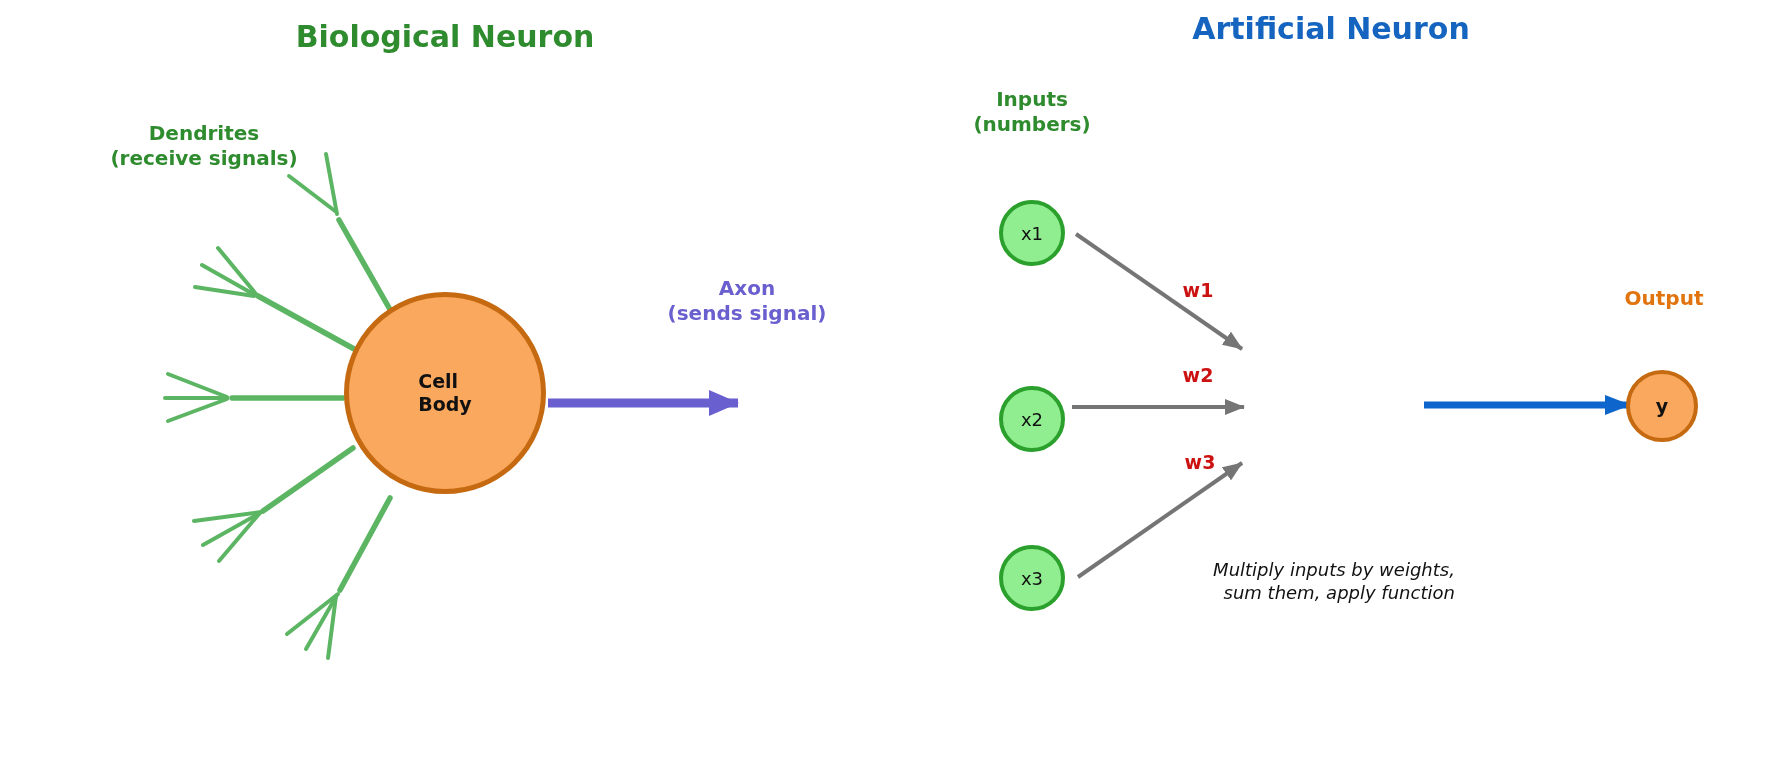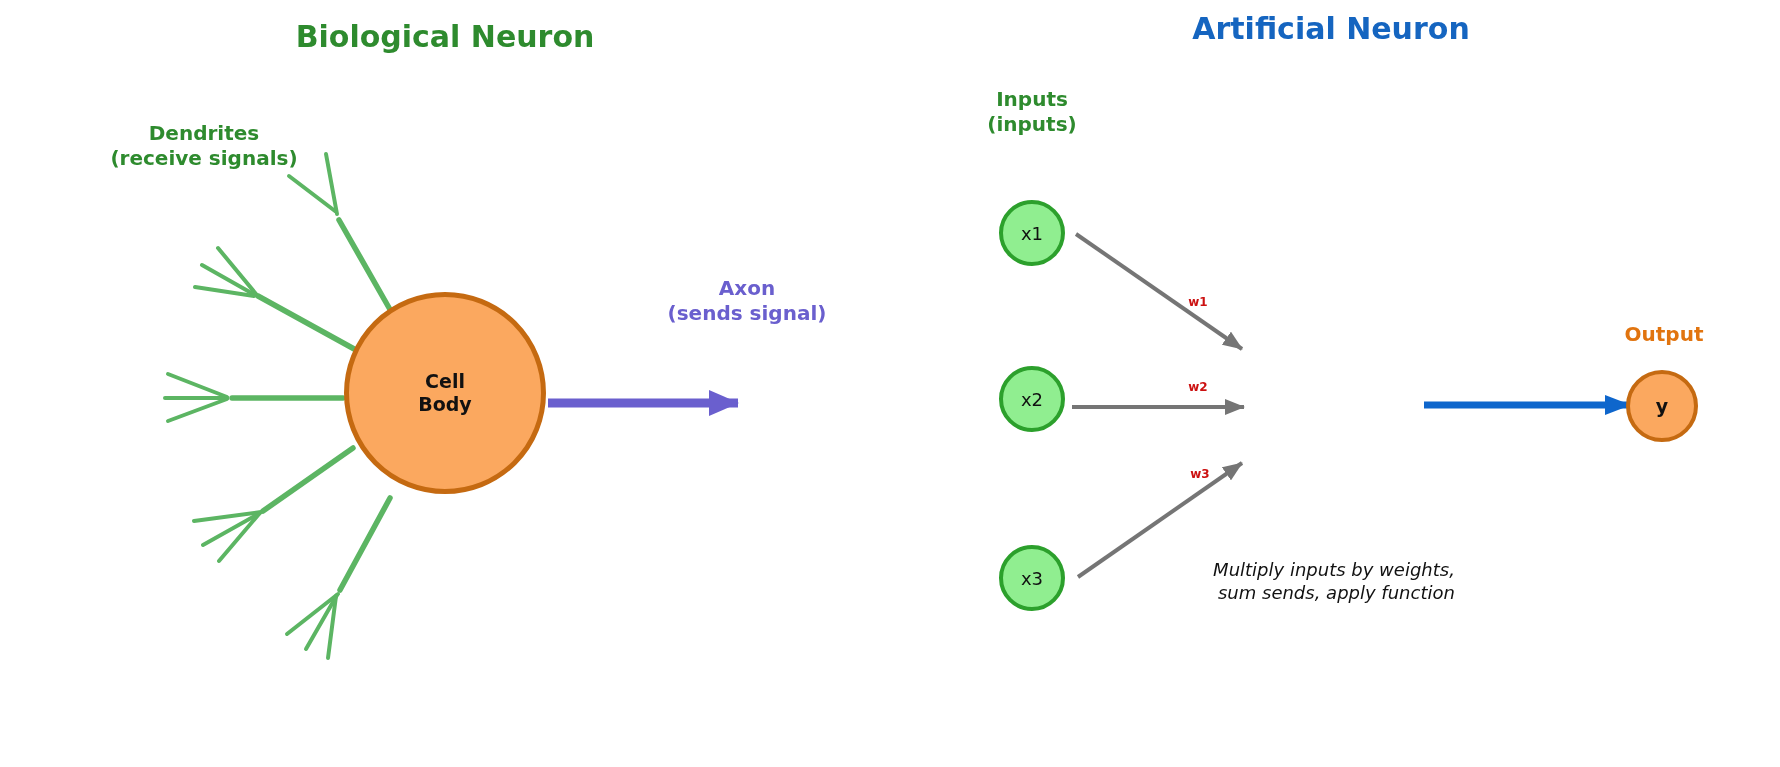--- a/index.html
+++ b/index.html
@@ -18,42 +18,42 @@
   .title.green{color:var(--green-text);margin-top:8px;}
   .title.blue{color:var(--blue-title);text-align:right;}
   .lbl{
     position:absolute;transform:translate(-50%,-50%);
     text-align:center;font-weight:bold;font-size:20px;line-height:25px;
     white-space:nowrap;
   }
   .lbl span{display:block;}
   .lbl.green{color:var(--green-text);text-align:center;}
   .lbl.purple{color:var(--purple);}
-  .lbl.orange{color:var(--orange-text);margin-top:36px;}
+  .lbl.orange{color:var(--orange-text);}
   .wlbl{
     position:absolute;transform:translate(-50%,-50%);
-    color:var(--weight-red);font-weight:bold;font-size:12px;white-space:nowrap;margin-top:12px;
+    color:var(--weight-red);font-weight:bold;font-size:19px;white-space:nowrap;
   }
   .node{
     position:absolute;border-radius:50%;box-sizing:border-box;
     display:flex;align-items:center;justify-content:center;
-    text-align:center;color:var(--text-dark);
+    text-align:left;color:var(--text-dark);
   }
   .node span{display:block;}
   .cell{
     left:344px;top:292px;width:202px;height:202px;
     background:var(--cell-fill);border:5px solid var(--cell-border);
     font-weight:bold;font-size:19px;line-height:23px;
   }
   .input{
     width:66px;height:66px;left:999px;
     background:var(--input-fill);border:4px solid var(--input-border);
     font-size:18px;font-weight:normal;
   }
-  .input.x1{top:200px;} .input.x2{top:366px;} .input.x3{top:545px;}
+  .input.x1{top:200px;} .input.x2{top:386px;} .input.x3{top:545px;}
   .sum{
     left:1248px;top:317px;width:174px;height:174px;
     background:var(--neuron-fill);border:7px solid var(--neuron-border);
     font-weight:bold;font-size:20px;line-height:37px;
   }
   .out{
     left:1626px;top:370px;width:72px;height:72px;
     background:var(--cell-fill);border:4px solid var(--cell-border);
     font-weight:bold;font-size:19px;
   }
@@ -146,21 +146,21 @@
 
   <div class="node cell">
     <div>
       <span>Cell</span>
       <span>Body</span>
     </div>
   </div>
 
   <div class="lbl green" style="left:1032px;top:112px">
     <span>Inputs</span>
-    <span>(inputs)</span>
+    <span>(numbers)</span>
   </div>
   <div class="lbl orange" style="left:1664px;top:298px">Output</div>
 
   <div class="wlbl" style="left:1198px;top:290px">w1</div>
   <div class="wlbl" style="left:1198px;top:375px">w2</div>
   <div class="wlbl" style="left:1200px;top:462px">w3</div>
 
   <div class="node input x1">
     <span>x1</span>
   </div>
@@ -171,16 +171,16 @@
     <span>x3</span>
   </div>
 
 
   <div class="node out">
     <span>y</span>
   </div>
 
   <div class="note">
     <span>Multiply inputs by weights,</span>
-    <span>sum sends, apply function</span>
+    <span>sum them, apply function</span>
   </div>
 
 </div>
 
 </body></html>

